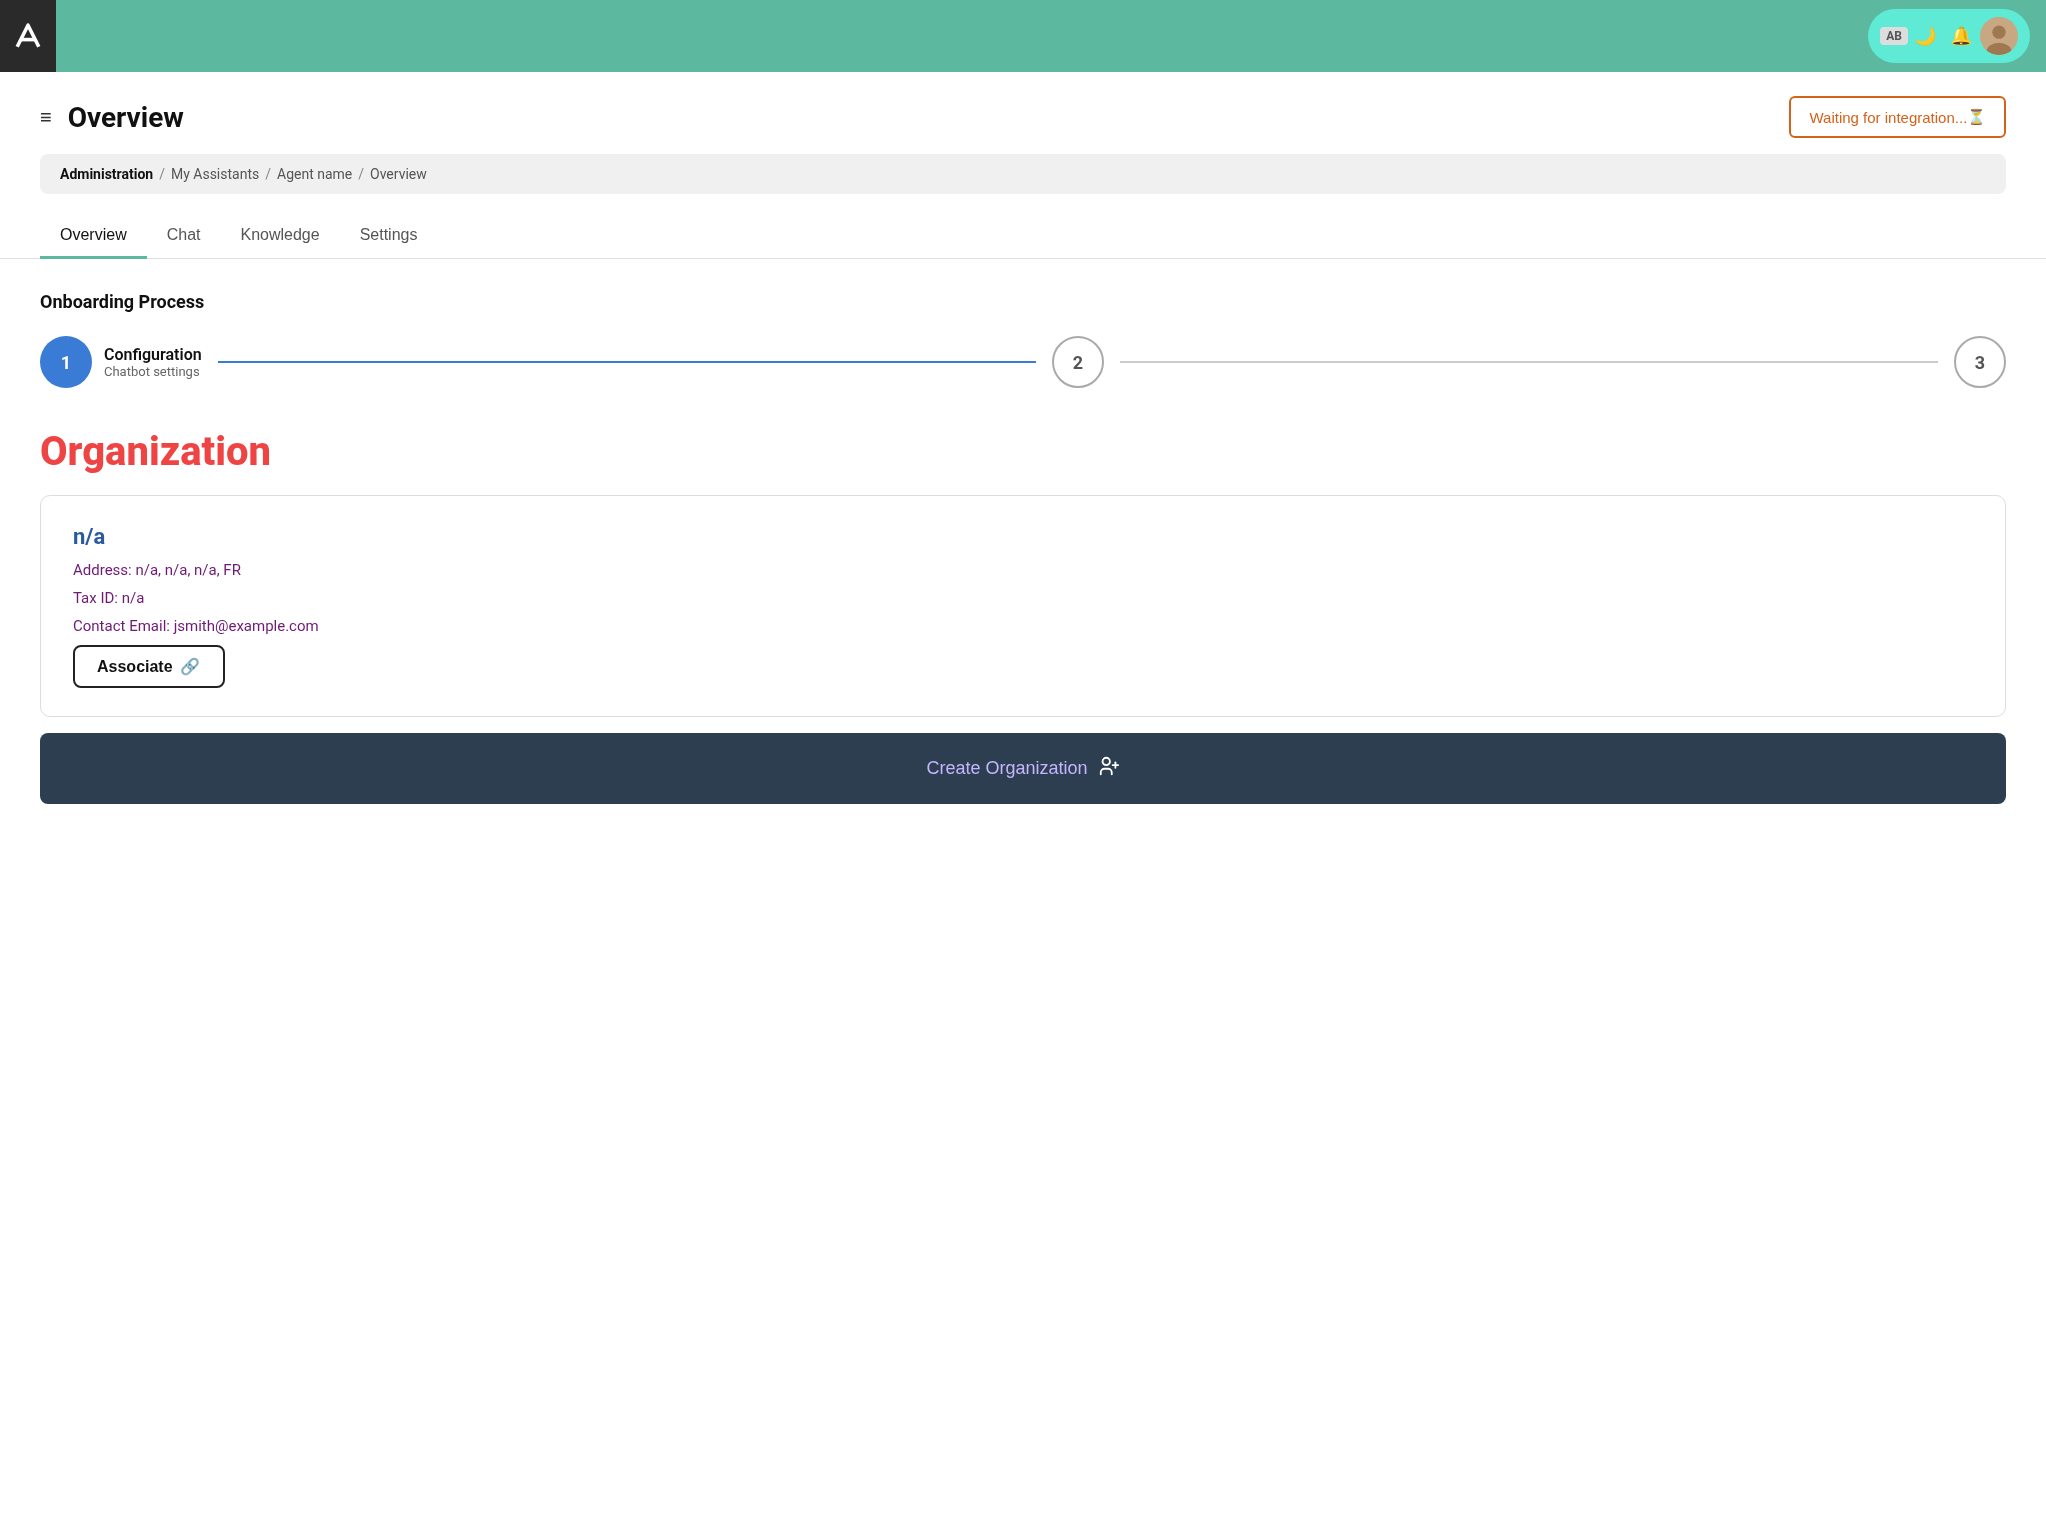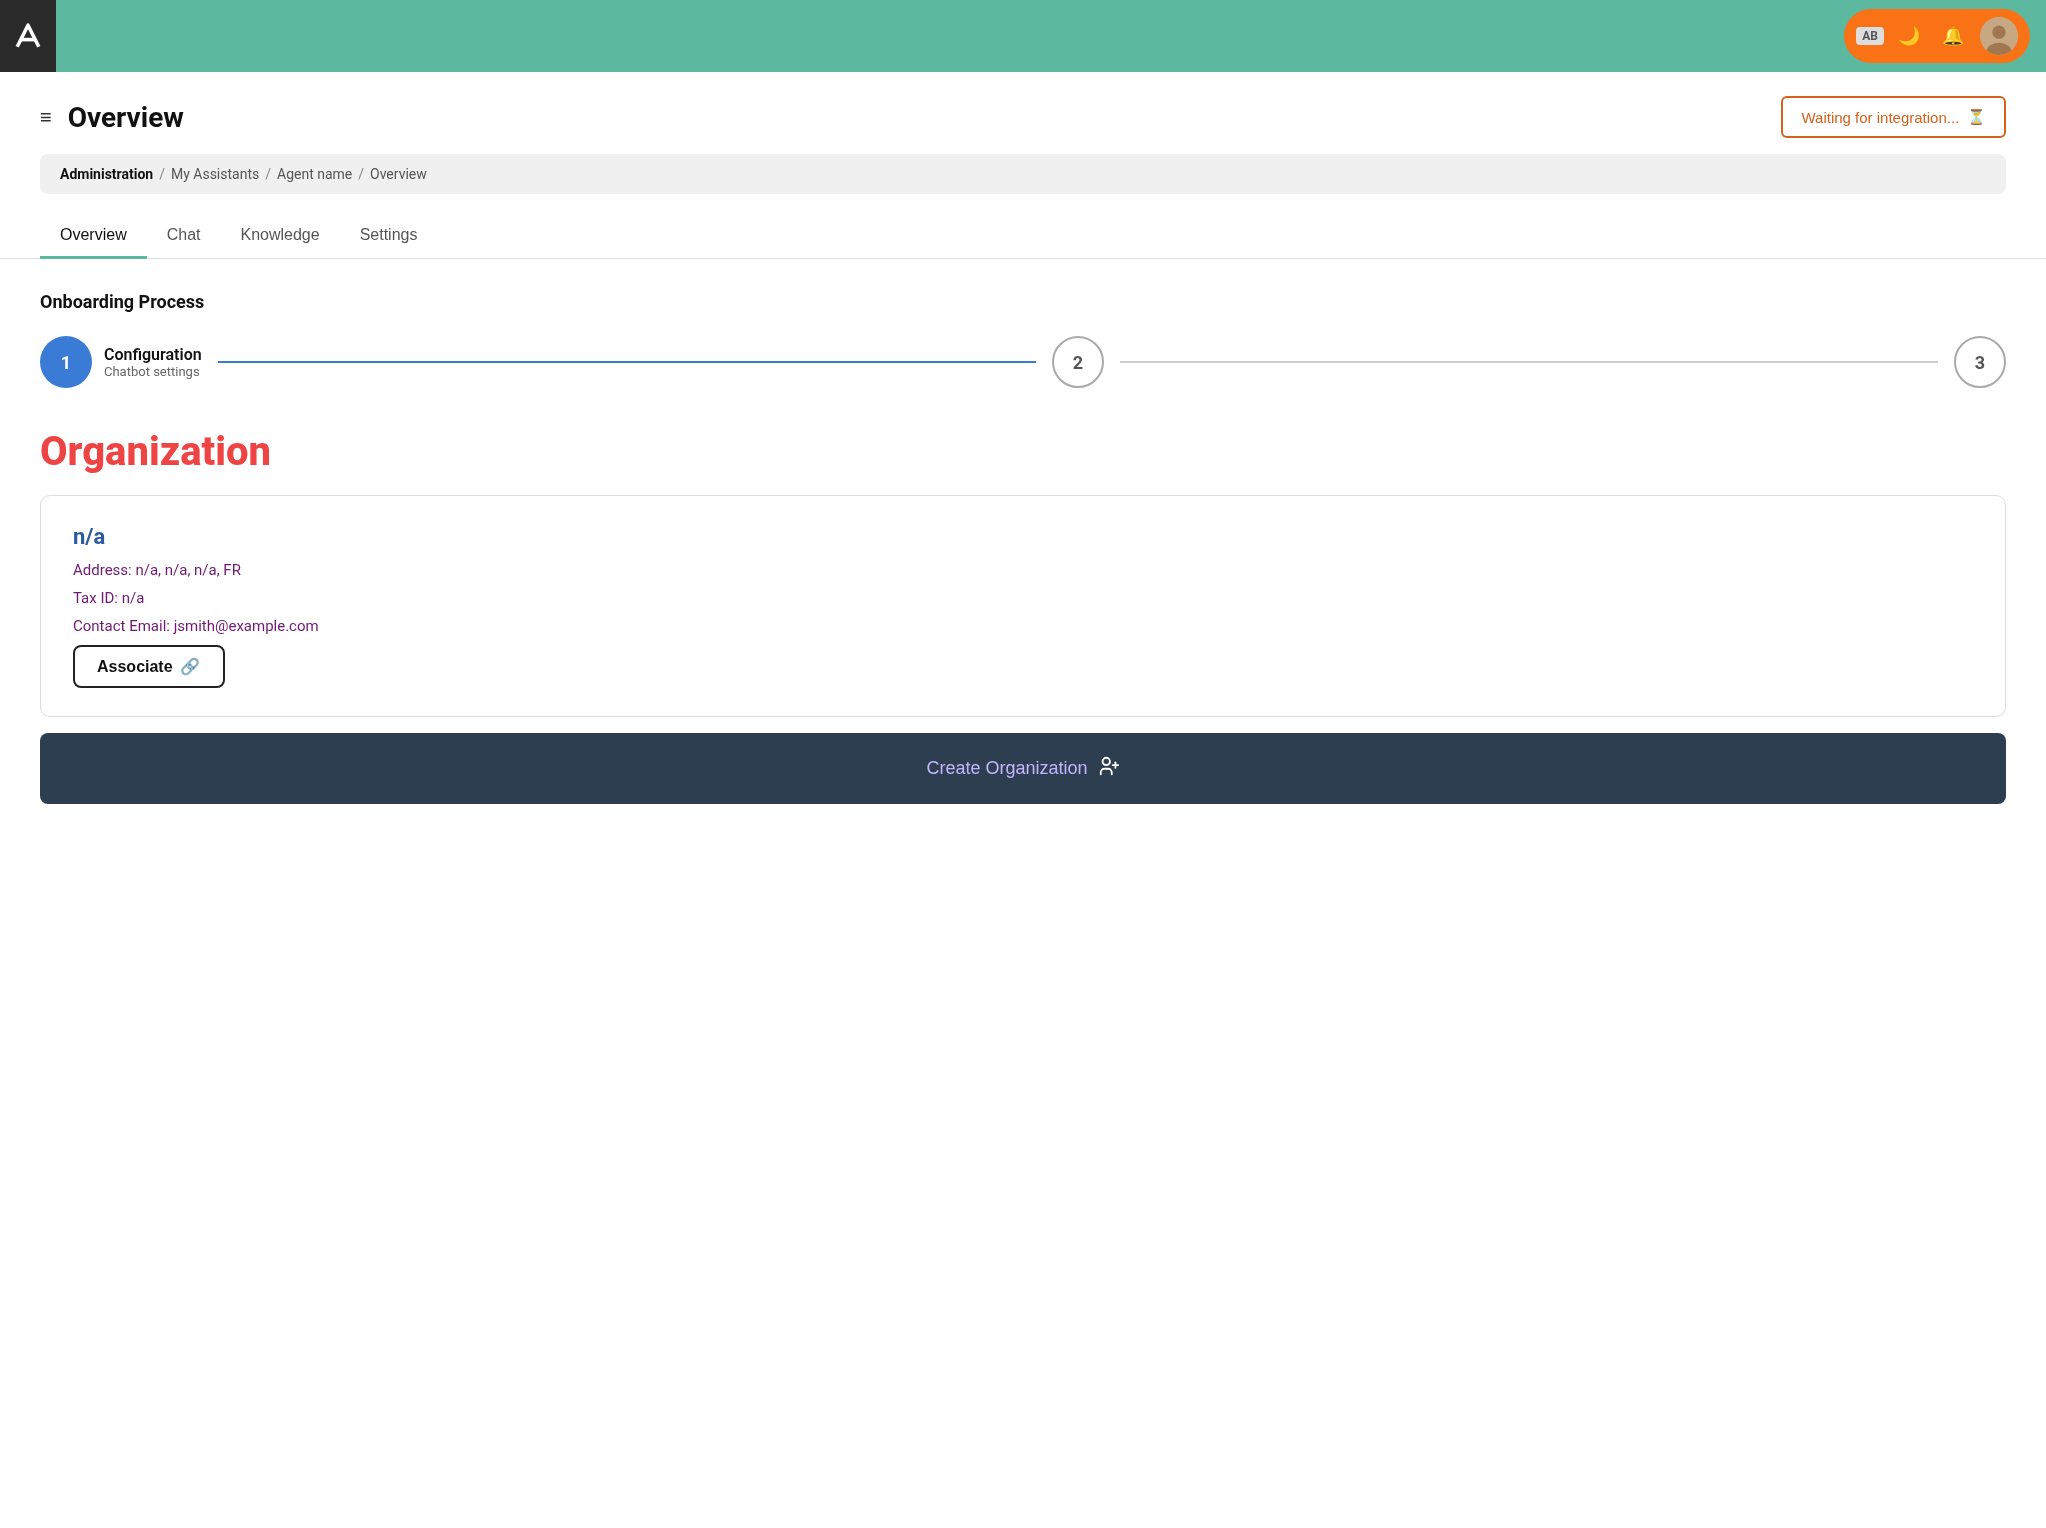--- a/index.html
+++ b/index.html
@@ -24,22 +24,21 @@
       flex-shrink: 0;
     }
     .topbar-logo svg {
       width: 36px;
       height: 36px;
     }
     .topbar-spacer { flex: 1; }
     .topbar-actions {
       display: flex;
       align-items: center;
-      gap: 8px;
-      background: #f97316;
+      background: #5eead4;
       border-radius: 40px;
       padding: 8px 12px;
     }
     .topbar-icon-btn {
       width: 36px;
       height: 36px;
       border-radius: 50%;
       border: none;
       background: transparent;
       cursor: pointer;
@@ -94,21 +93,20 @@
       border: 2px solid #d4621a;
       color: #d4621a;
       background: white;
       border-radius: 6px;
       padding: 10px 18px;
       font-size: 15px;
       font-weight: 500;
       cursor: pointer;
       display: flex;
       align-items: center;
-      gap: 8px;
     }
 
     
     .breadcrumb-bar {
       background: #f0f0f0;
       margin: 0 40px;
       border-radius: 8px;
       padding: 12px 20px;
       font-size: 14px;
       color: #555;

